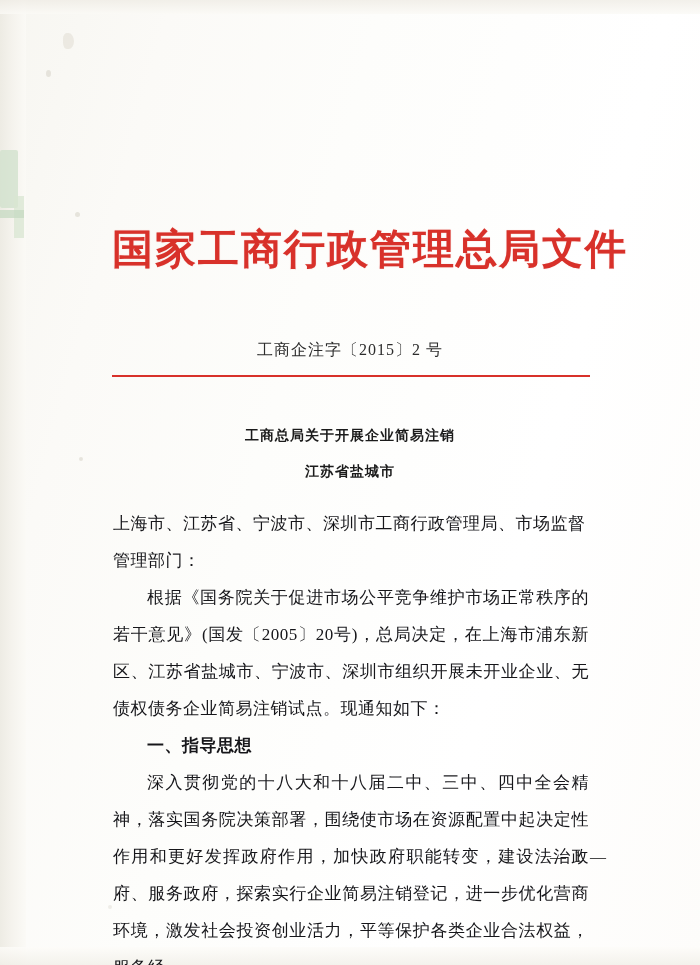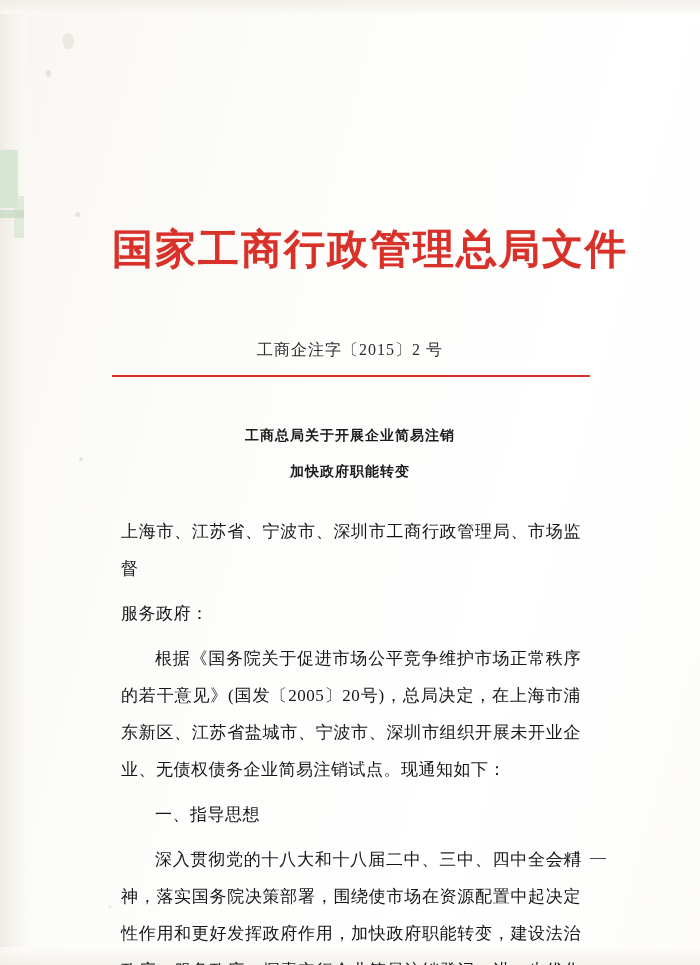--- a/index.html
+++ b/index.html
@@ -112,25 +112,25 @@
     left: 113px; top: 505px;
     width: 476px;
     font-size: 17px;
     color: #16161a;
     line-height: 37px;
     letter-spacing: 0.5px;
     text-align: justify;
     text-justify: inter-ideograph;
   }
   .body-block p {
-    margin: 8px;
+    margin: 0;
   }
   .indent { text-indent: 34px; }
   .section-head {
-    font-weight: normal;
+    font-weight: bold;
     text-indent: 34px;
   }
   .page-number {
     position: absolute;
     left: 0; top: 848px;
     width: 700px;
     padding-right: 92px;
     box-sizing: border-box;
     text-align: right;
     font-size: 16px;
@@ -160,26 +160,26 @@
   <div class="content">
 
     <div class="doc-title">国家工商行政管理总局文件</div>
 
     <div class="doc-number">工商企注字〔2015〕2 号</div>
 
     <div class="red-rule"></div>
 
     <div class="subject">
       <div>工商总局关于开展企业简易注销</div>
-      <div>加快政府职能转变</div>
+      <div>江苏省盐城市</div>
     </div>
 
     <div class="body-block">
       <p>上海市、江苏省、宁波市、深圳市工商行政管理局、市场监督</p>
-      <p>服务政府：</p>
+      <p>管理部门：</p>
       <p class="indent">根据《国务院关于促进市场公平竞争维护市场正常秩序的若干意见》(国发〔2005〕20号)，总局决定，在上海市浦东新区、江苏省盐城市、宁波市、深圳市组织开展未开业企业、无债权债务企业简易注销试点。现通知如下：</p>
       <p class="section-head">一、指导思想</p>
       <p class="indent">深入贯彻党的十八大和十八届二中、三中、四中全会精神，落实国务院决策部署，围绕使市场在资源配置中起决定性作用和更好发挥政府作用，加快政府职能转变，建设法治政府、服务政府，探索实行企业简易注销登记，进一步优化营商环境，激发社会投资创业活力，平等保护各类企业合法权益，服务经</p>
     </div>
 
     <div class="page-number">— 1 —</div>
 
   </div>
 </div>
 

